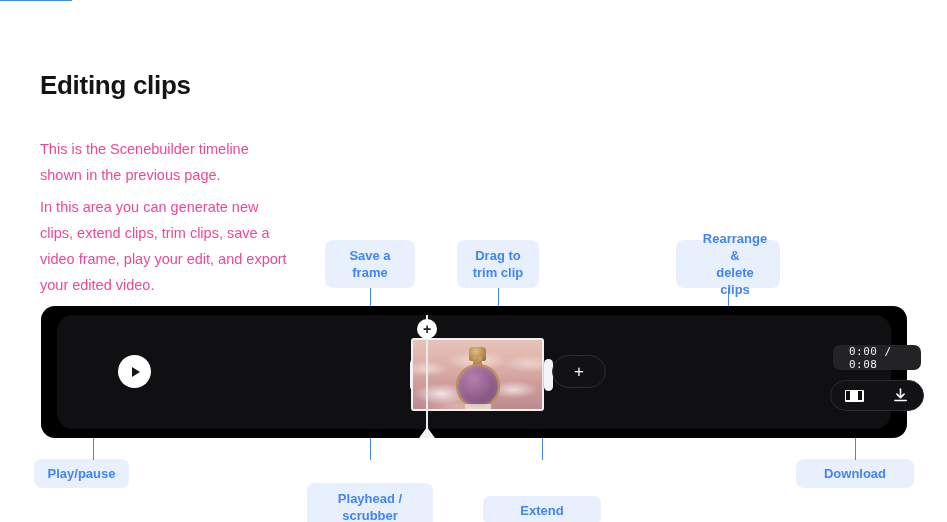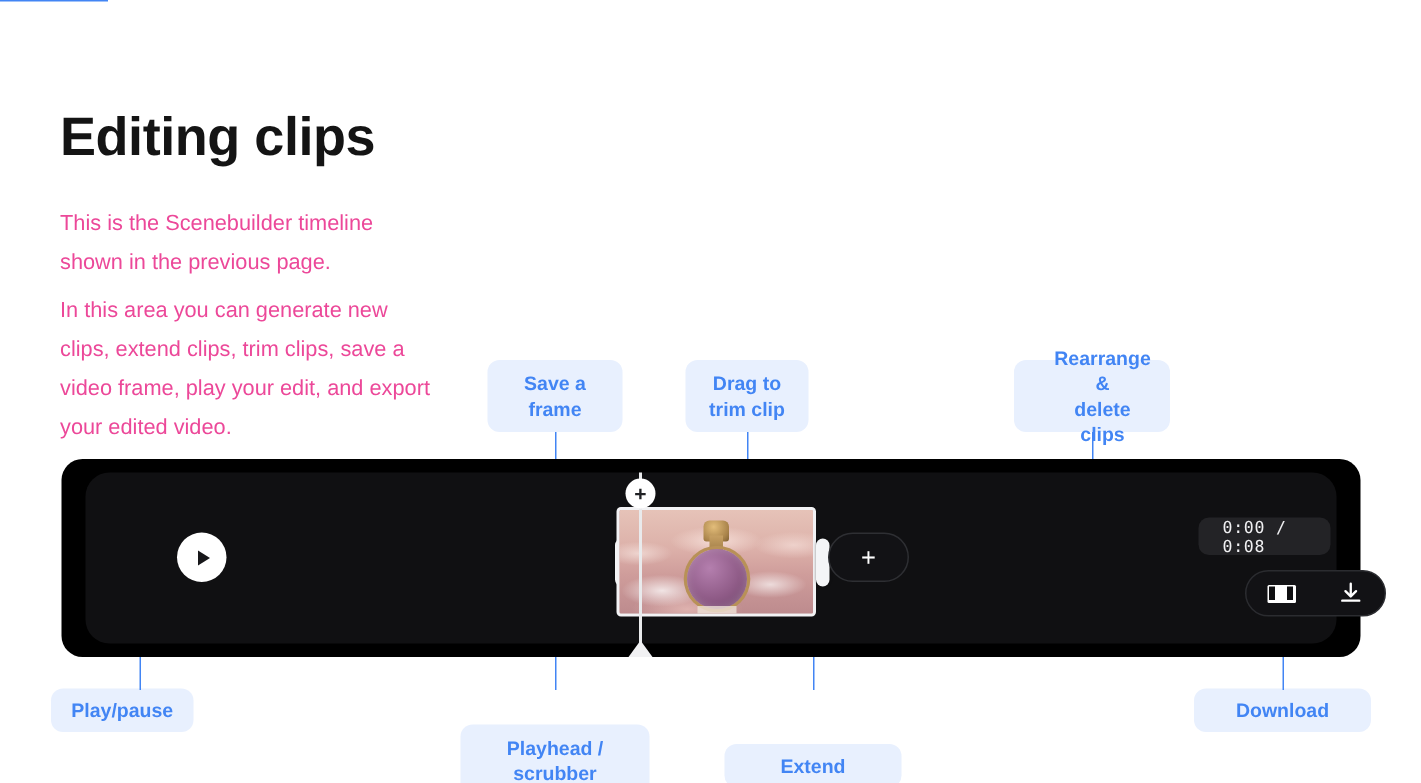--- a/index.html
+++ b/index.html
@@ -11,21 +11,21 @@
     font-family: "Liberation Sans", sans-serif;
     position: relative;
     overflow: hidden;
   }
 
   
   #page-title {
     position: absolute;
     left: 40px;
     top: 70px;
-    font-size: 36px;
+    font-size: 26px;
     font-weight: 700;
     color: #141414;
     letter-spacing: -0.3px;
   }
   .body-para {
     position: absolute;
     left: 40px;
     width: 250px;
     font-size: 14.5px;
     line-height: 26px;
@@ -244,21 +244,21 @@
     justify-content: center;
     color: #ffffff;
     font-size: 17px;
     font-weight: 300;
     line-height: 1;
   }
 
   
   #timecode {
     position: absolute;
-    left: 742px;
+    left: 776px;
     top: 30px;
     width: 88px;
     height: 25px;
     border-radius: 7px;
     background: #232326;
     color: #f0f0f2;
     font-family: "DejaVu Sans Mono", monospace;
     font-size: 11px;
     letter-spacing: .5px;
     display: flex;

